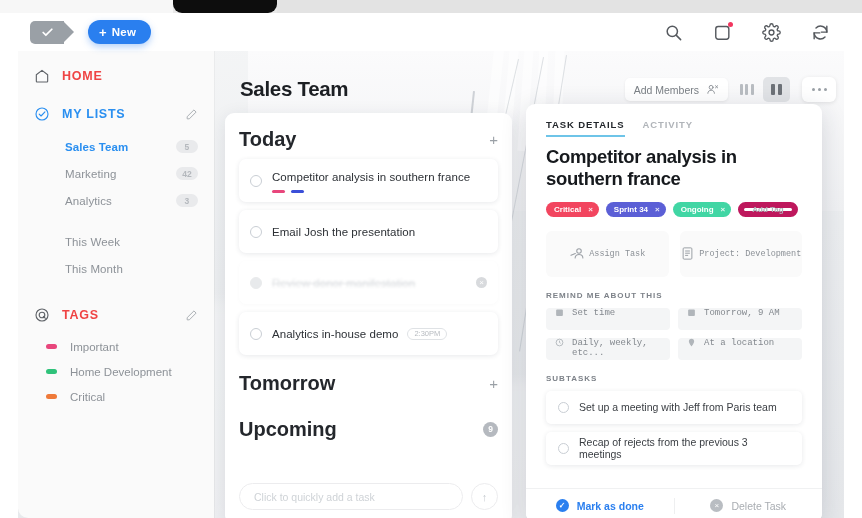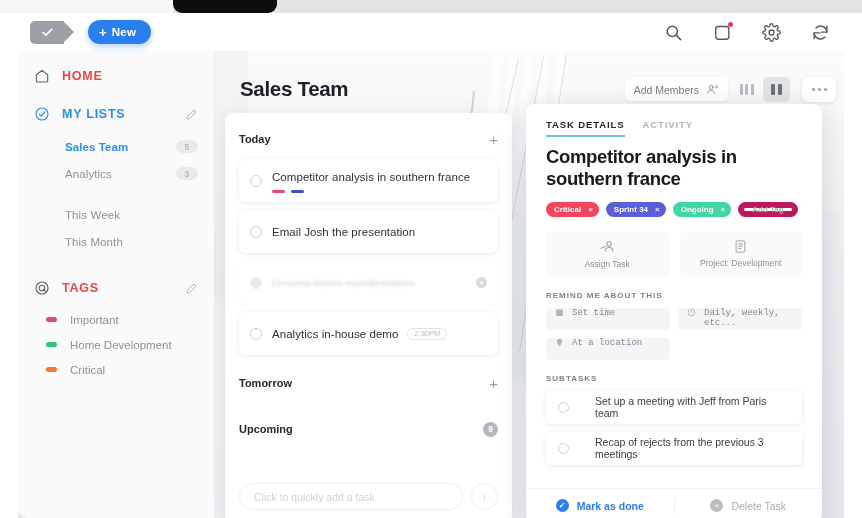--- a/index.html
+++ b/index.html
@@ -167,21 +167,21 @@
   #tasklist{
     position:absolute; top:62px; left:11px; width:287px; bottom:-6px;
     background:#fff; border-radius:9px;
     box-shadow:0 4px 18px rgba(30,40,60,.10);
     padding:0 14px;
     overflow:hidden;
   }
   .sec-head{
     display:flex; align-items:center; height:40px; margin-top:6px;
   }
-  .sec-head .t{ font-size:11px; font-weight:700; color:#24272c;}
+  .sec-head .t{ font-size:20px; font-weight:700; color:#24272c;}
   .sec-head .plus{ margin-left:auto; font-size:15px; color:#9aa0a6; cursor:pointer; line-height:1;}
   .sec-head .cnt{
     margin-left:auto; width:15px;height:15px;border-radius:50%;
     background:#b5b9bf; color:#fff; font-size:8.5px; font-weight:700;
     display:flex;align-items:center;justify-content:center;
   }
   .task{
     height:43px; border-radius:7px; background:#fff;
     box-shadow:0 1px 5px rgba(30,40,60,.10);
     display:flex; align-items:center; padding:0 11px;
@@ -247,40 +247,40 @@
     cursor:pointer;
   }
   .dtag .x{ font-size:8px; opacity:.85; }
   .dtag.addtag{
     background:#fff; border:6px solid #be185d; color:#aeb2b7; font-weight:600;
     padding:0 8px;
   }
   .dcards{ display:flex; gap:11px; padding:14px 20px 0 20px;}
   .dcard{
     flex:1; height:46px; background:#fafafa; border-radius:6px;
-    display:flex; flex-direction:column; align-items:center; justify-content:center; gap:4px;
-    font-size:8.5px; color:#8b9096; cursor:pointer;
+    display:flex; align-items:center; justify-content:center; gap:4px;
+    font-size:8.5px; color:#8b9096; cursor:pointer;font-family:Liberation Mono, monospace;
   }
   .dcard svg{ color:#9ba0a6; display:block;}
   .dsec{
     padding:14px 20px 0 20px;
     font-size:8px; font-weight:700; letter-spacing:1px; color:#7d8289;
   }
   .dgrid{ display:flex; flex-wrap:wrap; gap:8px; padding:8px 20px 0 20px;}
   .dpill{
     width:calc(50% - 4px); height:22px; background:#f4f5f6; border-radius:4px;
     display:flex; gap:8px; padding:0 9px;
     font-size:9px; color:#83888e; cursor:pointer;font-family:Liberation Mono, monospace;
   }
   .dpill .pi{ width:9px;height:9px; color:#b0b5ba; flex:0 0 9px;}
   .dpill .pi svg{display:block;}
   .sub{
     margin:8px 20px 0 20px; height:33px; border-radius:5px; background:#fff;
     box-shadow:0 1px 5px rgba(30,40,60,.10);
-    display:flex; align-items:center; padding:0 12px; gap:26px; cursor:pointer;
+    display:flex; align-items:center; padding:0 12px; gap:10px; cursor:pointer;
   }
   .sub .circ{ width:11px;height:11px;border-radius:50%;border:1.2px solid #c9ced4; flex:0 0 11px;}
   .sub .t{ font-size:10.5px; color:#3a3e43;}
   .dfooter{
     position:absolute; left:0; right:0; bottom:0; height:34px;
     background:#fff; border-top:1px solid #f0f1f2;
     display:flex; align-items:center;
   }
   .dfbtn{
     flex:1; display:flex; align-items:center; justify-content:center; gap:8px;
@@ -386,20 +386,24 @@
               <path d="M16.5 3.5 20.5 7.5 8 20H4v-4z"></path>
             </svg>
         </span>
       </div>
 
       <div class="sub-item sel">
         <span>Sales Team</span>
         <span class="count">5</span>
       </div>
       <div class="sub-item">
+        <span>Marketing</span>
+        <span class="count">42</span>
+      </div>
+      <div class="sub-item">
         <span>Analytics</span>
         <span class="count">3</span>
       </div>
 
       <div class="nav-gap"></div>
 
       <div class="sub-item">
         <span>This Week</span>
       </div>
       <div class="sub-item">
@@ -575,20 +579,28 @@
           <div class="dpill">
             <span class="pi">
               <svg width="9" height="9" viewBox="0 0 24 24" fill="currentColor">
                   <rect x="3" y="4" width="18" height="17" rx="2.5"></rect>
                 </svg>
             </span>
             <span>Set time</span>
           </div>
           <div class="dpill">
             <span class="pi">
+              <svg width="9" height="9" viewBox="0 0 24 24" fill="currentColor">
+                  <rect x="3" y="4" width="18" height="17" rx="2.5"></rect>
+                </svg>
+            </span>
+            <span>Tomorrow, 9 AM</span>
+          </div>
+          <div class="dpill">
+            <span class="pi">
               <svg width="9" height="9" viewBox="0 0 24 24" fill="none" stroke="currentColor" stroke-width="2.4">
                   <circle cx="12" cy="12" r="9"></circle>
                   <polyline points="12,7 12,12 15,14"></polyline>
                 </svg>
             </span>
             <span>Daily, weekly, etc...</span>
           </div>
           <div class="dpill">
             <span class="pi">
               <svg width="9" height="9" viewBox="0 0 24 24" fill="currentColor">

